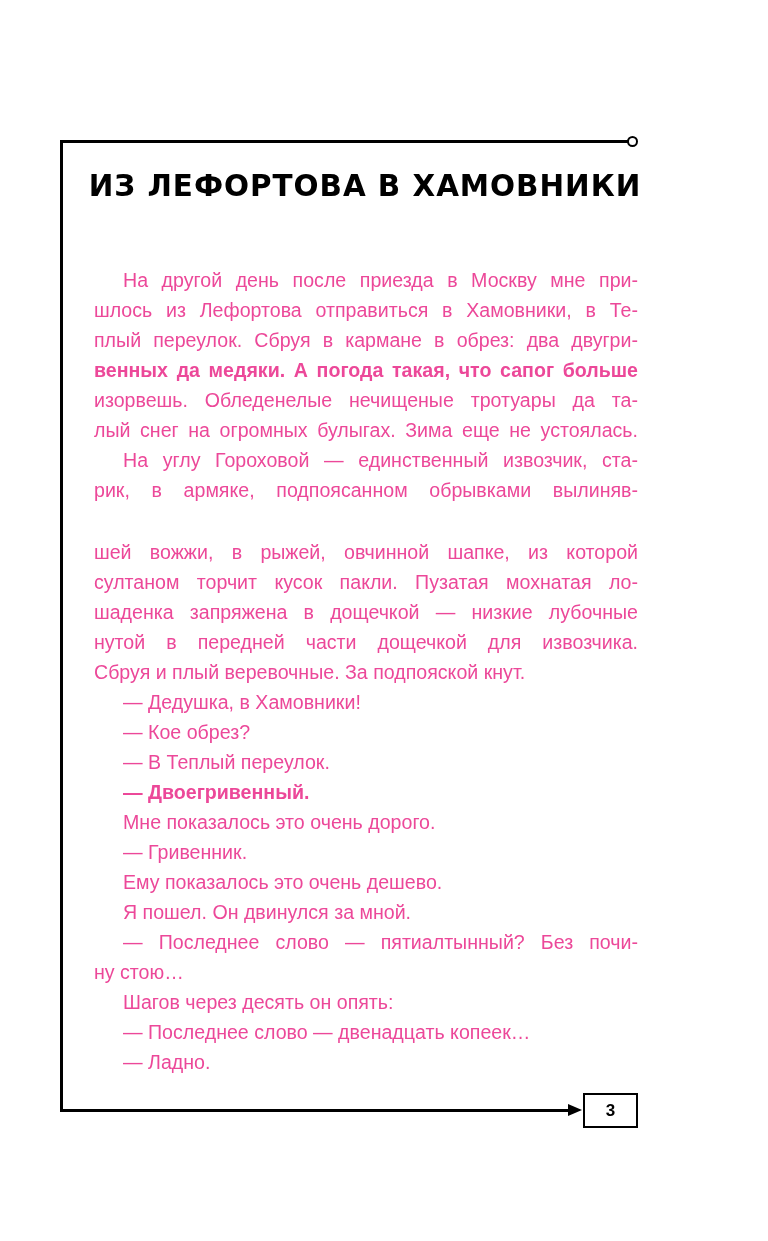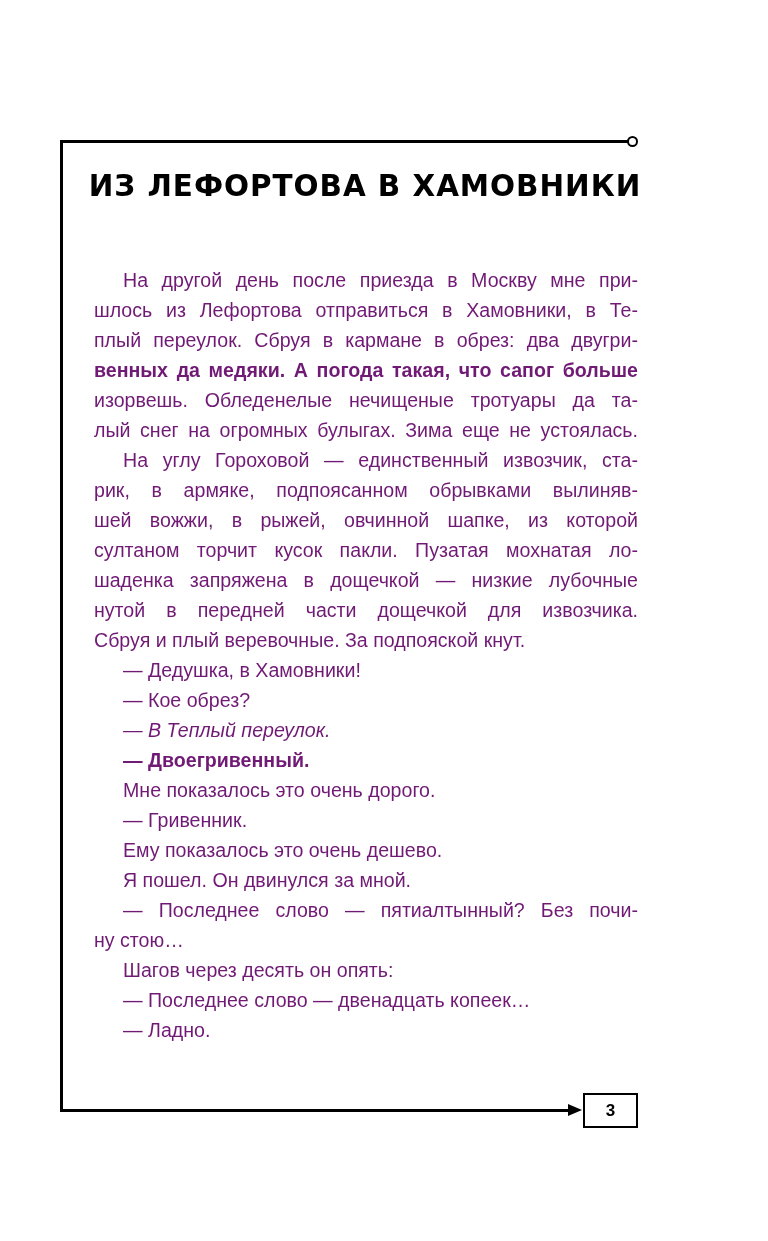--- a/index.html
+++ b/index.html
@@ -88,21 +88,21 @@
       transform: scaleX(0.98);
     }
     .text-body {
       position: absolute;
       left: 123px;
       top: 265px;
       width: 515px;
       font-family: "Liberation Sans", sans-serif;
       font-size: 19.6px;
       line-height: 30px;
-      color: #701a75;
+      color: #ec4899;
     }
     .line {
       display: block;
       white-space: nowrap;
       height: 30px;
     }
     .line.justify {
       text-align: justify;
       text-align-last: justify;
       white-space: normal;
@@ -122,28 +122,28 @@
 
   <div class="text-body" id="text-body">
       <span class="line justify" style="padding-left: 0px;">На другой день после приезда в Москву мне при-</span>
       <span class="line justify" style="margin-left: -29px; width: calc(100% + 29px);">шлось из Лефортова отправиться в Хамовники, в Те-</span>
       <span class="line justify" style="margin-left: -29px; width: calc(100% + 29px);">плый переулок. Сбруя в кармане в обрез: два двугри-</span>
       <span class="line justify" style="margin-left: -29px; width: calc(100% + 29px); font-weight: bold;">венных да медяки. А погода такая, что сапог больше</span>
       <span class="line justify" style="margin-left: -29px; width: calc(100% + 29px);">изорвешь. Обледенелые нечищеные тротуары да та-</span>
       <span class="line justify" style="margin-left: -29px; width: calc(100% + 29px);">лый снег на огромных булыгах. Зима еще не устоялась.</span>
       <span class="line justify" style="padding-left: 0px;">На углу Гороховой — единственный извозчик, ста-</span>
       <span class="line justify" style="margin-left: -29px; width: calc(100% + 29px);">рик, в армяке, подпоясанном обрывками вылиняв-</span>
-      <span class="line justify" style="margin-left: -29px; width: calc(100% + 29px);">шей вожжи, в рыжей, овчинной шапке, из которой</span>
+      <span class="line justify" style="margin-left: -29px; width: calc(100% + 29px); margin-top: 32px;">шей вожжи, в рыжей, овчинной шапке, из которой</span>
       <span class="line justify" style="margin-left: -29px; width: calc(100% + 29px);">султаном торчит кусок пакли. Пузатая мохнатая ло-</span>
       <span class="line justify" style="margin-left: -29px; width: calc(100% + 29px);">шаденка запряжена в дощечкой — низкие лубочные</span>
       <span class="line justify" style="margin-left: -29px; width: calc(100% + 29px);">нутой в передней части дощечкой для извозчика.</span>
       <span class="line" style="margin-left: -29px; width: calc(100% + 29px);">Сбруя и плый веревочные. За подпояской кнут.</span>
       <span class="line" style="padding-left: 0px;">— Дедушка, в Хамовники!</span>
       <span class="line" style="padding-left: 0px;">— Кое обрез?</span>
-      <span class="line" style="padding-left: 0px; font-style: italic;">— В Теплый переулок.</span>
+      <span class="line" style="padding-left: 0px;">— В Теплый переулок.</span>
       <span class="line" style="padding-left: 0px; font-weight: bold;">— Двоегривенный.</span>
       <span class="line" style="padding-left: 0px;">Мне показалось это очень дорого.</span>
       <span class="line" style="padding-left: 0px;">— Гривенник.</span>
       <span class="line" style="padding-left: 0px;">Ему показалось это очень дешево.</span>
       <span class="line" style="padding-left: 0px;">Я пошел. Он двинулся за мной.</span>
       <span class="line justify" style="padding-left: 0px;">— Последнее слово — пятиалтынный? Без почи-</span>
       <span class="line" style="margin-left: -29px; width: calc(100% + 29px);">ну стою…</span>
       <span class="line" style="padding-left: 0px;">Шагов через десять он опять:</span>
       <span class="line" style="padding-left: 0px;">— Последнее слово — двенадцать копеек…</span>
       <span class="line" style="padding-left: 0px;">— Ладно.</span>

